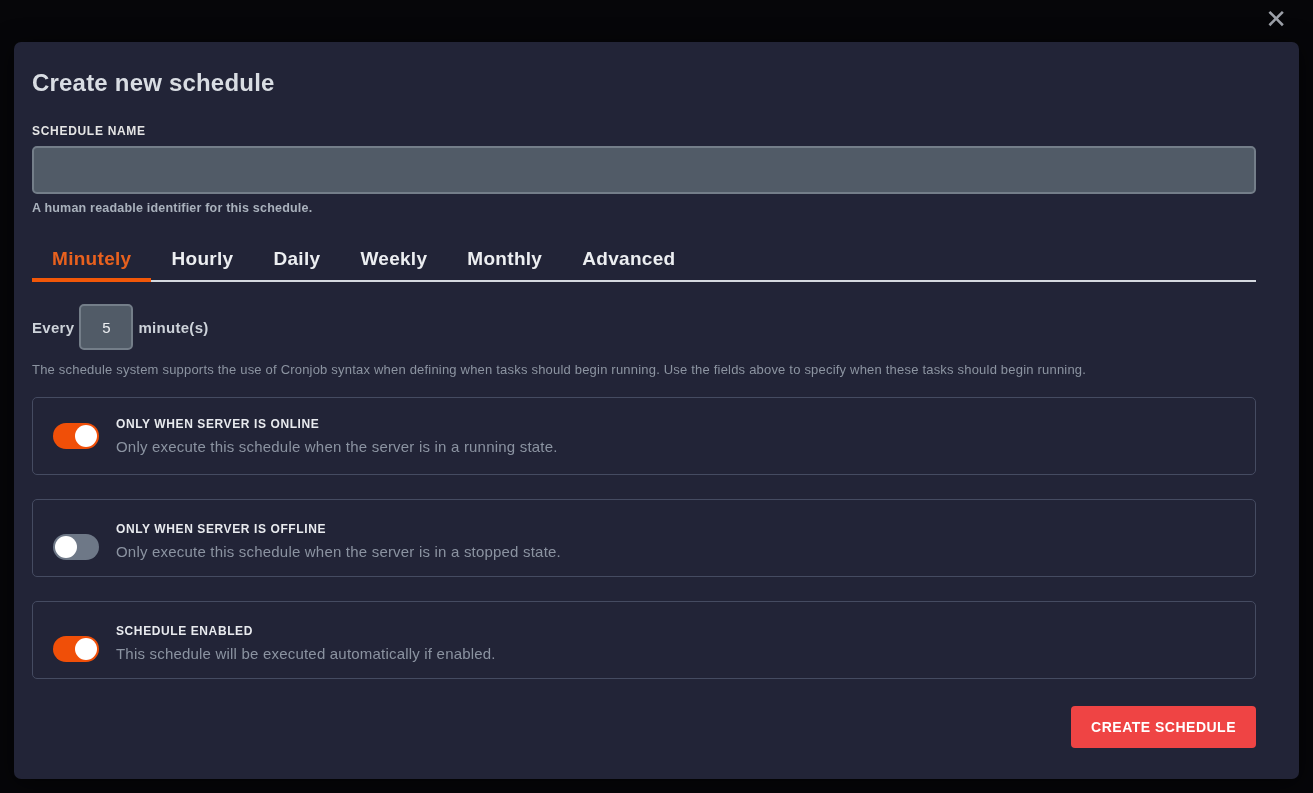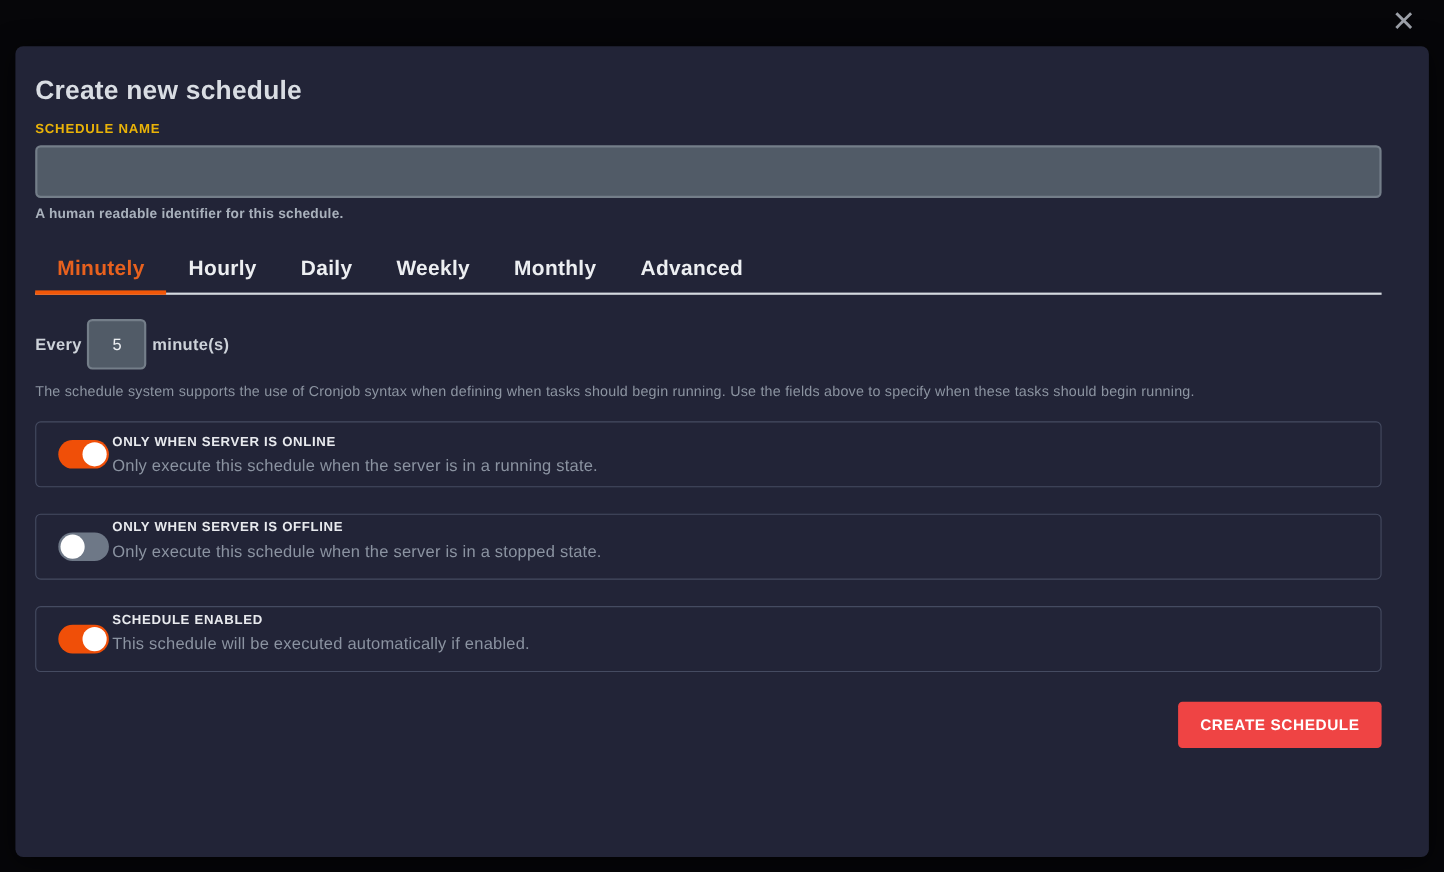--- a/index.html
+++ b/index.html
@@ -33,25 +33,25 @@
     box-shadow: 0 4px 24px rgba(0,0,0,0.6);
   }
   .modal-title {
     font-size: 24px;
     font-weight: bold;
     color: #D9DDE3;
     letter-spacing: 0.2px;
     line-height: 1.25;
   }
   .field-label {
-    margin-top: 12px;
+    margin-top: 26px;
     font-size: 12px;
     font-weight: bold;
     letter-spacing: 0.7px;
-    color: #eab308;
+    color: #e5e5e5;
   }
   .name-input {
     display: block;
     margin-top: 8px;
     width: 100%;
     height: 48px;
     background: #515B67;
     border: 2px solid #747E89;
     border-radius: 5px;
     color: #F0F2F4;
@@ -112,25 +112,25 @@
   .cron-help {
     margin-top: 12px;
     font-size: 13px;
     color: #8C94A1;
     letter-spacing: 0.2px;
   }
   .toggle-card {
     margin-top: 20px;
     border: 1px solid #454B61;
     border-radius: 5px;
-    height: 60px;
+    height: 78px;
     padding: 16px 20px;
     display: flex;
     align-items: center;
-    gap: 3px;
+    gap: 17px;
   }
   .toggle-card + .toggle-card { margin-top: 24px; align-items: flex-end; }
   .toggle {
     flex: 0 0 auto;
     width: 46px;
     height: 26px;
     border-radius: 13px;
     position: relative;
     cursor: pointer;
   }

